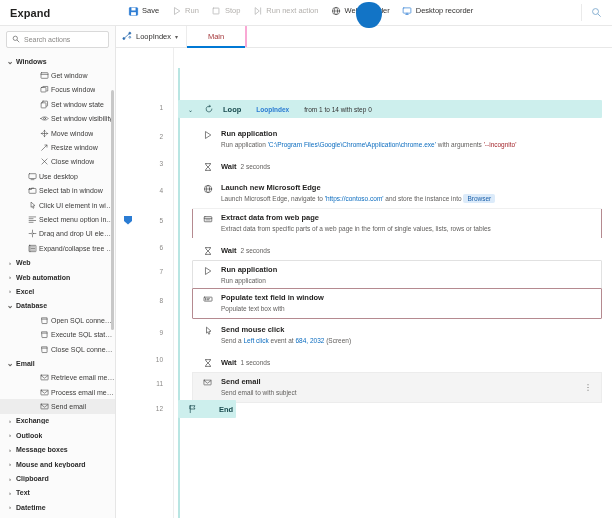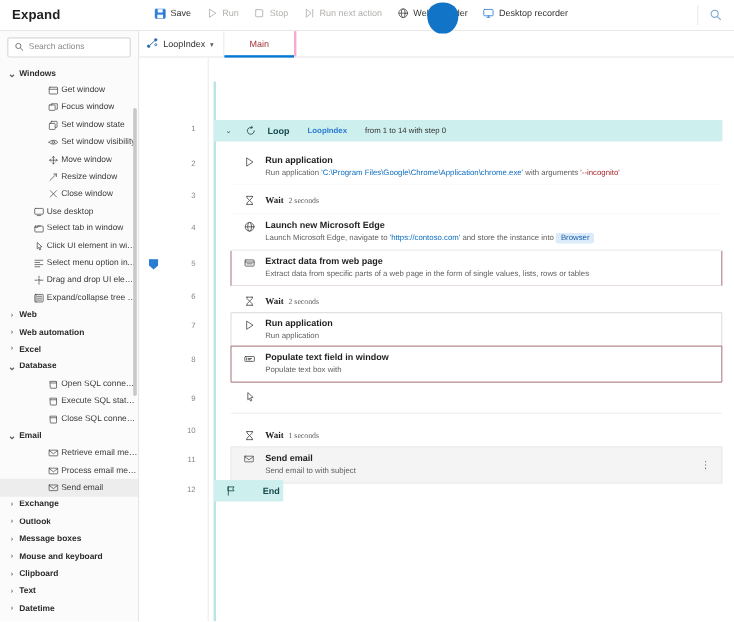--- a/index.html
+++ b/index.html
@@ -166,21 +166,21 @@
   .rowinner.banner {
     background: #cdefed; border: none; border-bottom: none;
     align-items: center; min-height: 18px; padding: 3px 8px;
     border-radius: 1px;
   }
   .row.indent .rowinner { margin-left: 14px; }
   .aicon { width: 13px; min-width: 13px; display: flex; align-items: center; justify-content: center; color: #484644; padding-top: 1px; }
   .atext { min-width: 0; flex: 1; }
   .atitle { font-size: 7.5px; font-weight: bold; color: #201f1e; line-height: 10px; }
   .adesc { font-size: 6.5px; color: #605e5c; line-height: 10px; margin-top: 1px; white-space: nowrap; overflow: hidden; text-overflow: ellipsis; }
-  .inline-row { display: flex; align-items: baseline; gap: 4px; font-family: Liberation Serif, serif; }
+  .inline-row { display: flex; align-items: baseline; gap: 4px; }
   .inline-row .atitle { line-height: 12px; }
   .inline-row .inline-desc { font-size: 6.5px; color: #605e5c; }
   .tok-blue { color: #0b6cbf; }
   .tok-red { color: #a4262c; }
   .varchip {
     display: inline-block; background: #dcebfa; color: #1a5fa8;
     padding: 0px 4px; border-radius: 2px; font-size: 6.5px; line-height: 9px;
   }
   .loop-title { font-size: 7.5px; font-weight: bold; color: #17494d; }
   .loop-var { font-size: 6.5px; color: #2b7cd3; font-weight: bold; }
@@ -702,20 +702,24 @@
                 </div>
               </div>
             </div>
             <div class="row indent" style="top: 272px;">
               <div class="rowinner">
                 <span class="aicon">
                   <svg width="10" height="10" viewBox="0 0 16 16" fill="none" stroke="#4a4a4a" stroke-width="1.1" stroke-linecap="round" stroke-linejoin="round">
                     <path d="M5.6 2.4 L5.6 11.4 L7.7 9.5 L9.2 13.2 L10.9 12.4 L9.4 8.9 L12.2 8.4 Z"></path>
                   </svg>
                 </span>
+                <div class="atext">
+                  <div class="atitle">Send mouse click</div>
+                  <div class="adesc"><span>Send a </span><span class="tok-blue">Left click</span><span> event at </span><span class="tok-blue">684, 2032</span><span> (Screen)</span></div>
+                </div>
               </div>
             </div>
             <div class="row indent" style="top: 302px;">
               <div class="rowinner" style="align-items: center;">
                 <span class="aicon" style="padding-top: 0px;">
                   <svg width="10" height="10" viewBox="0 0 16 16" fill="none" stroke="#4a4a4a" stroke-width="1.1" stroke-linecap="round" stroke-linejoin="round">
                     <path d="M4 2.6 h8 M4 13.4 h8 M4.6 2.6 v2 L8 8 l3.4 -3.4 v-2 M4.6 13.4 v-2 L8 8 l3.4 3.4 v2"></path>
                   </svg>
                 </span>
                 <div class="atext">

